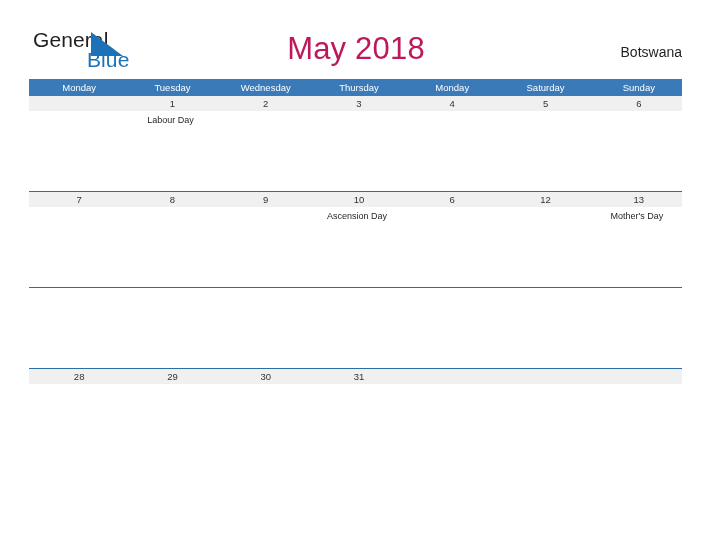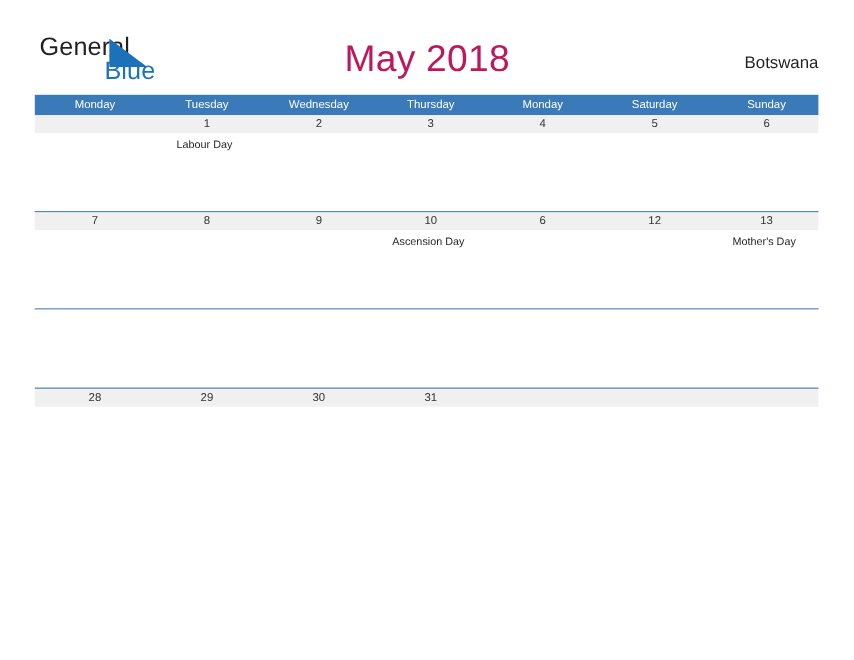--- a/index.html
+++ b/index.html
@@ -137,21 +137,21 @@
     color: #333333;
     padding-left: 7px;
     box-sizing: border-box;
     white-space: nowrap;
     overflow: hidden;
   }
 
   .event-band {
     display: flex;
     width: 100%;
-    height: 65px;
+    height: 80px;
     background: #ffffff;
   }
   .event-cell {
     flex: 1 1 0;
     min-width: 0;
     padding: 3px 4px 0 7px;
     box-sizing: border-box;
     overflow: hidden;
   }
   .event-text {

